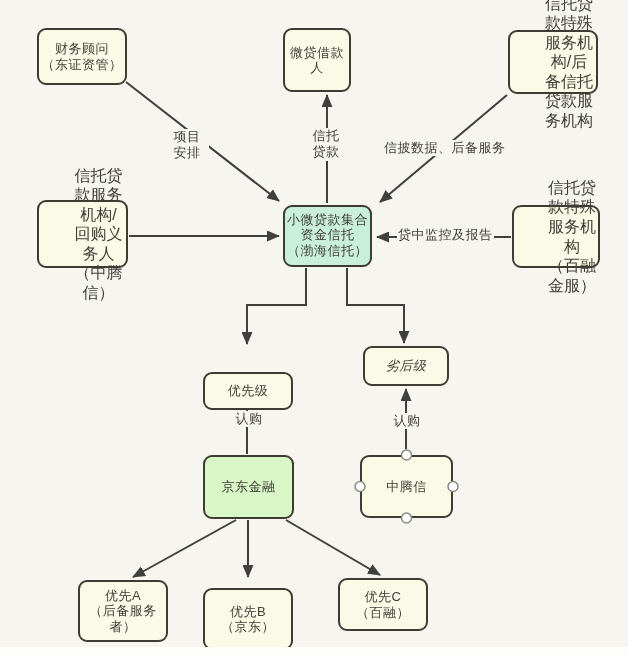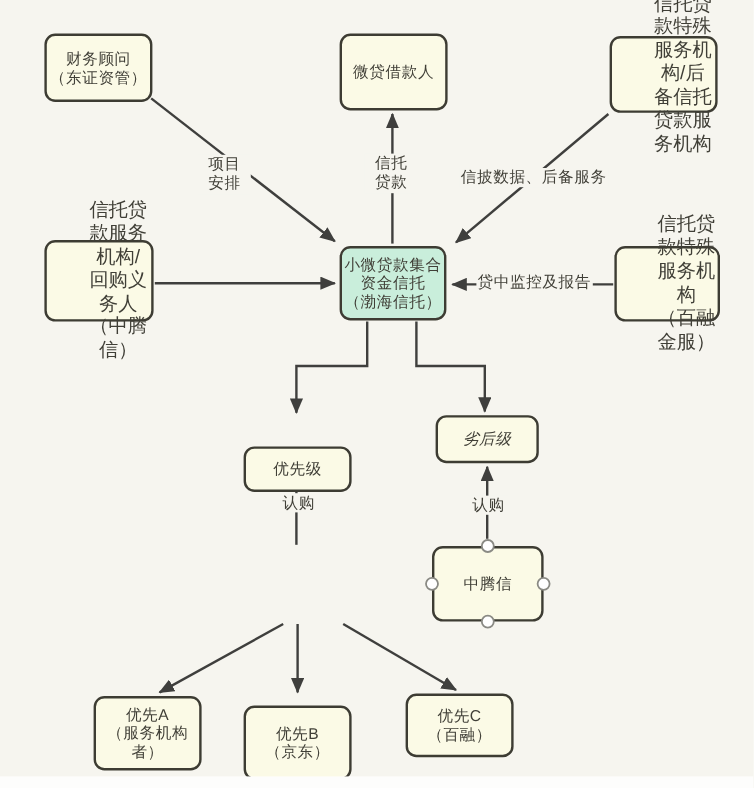--- a/index.html
+++ b/index.html
@@ -65,49 +65,50 @@
       <path d="M406,449 L406,389" marker-end="url(#arrow)"></path>
       <path d="M236,520 L133,577" marker-end="url(#arrow)"></path>
       <path d="M248,520 L248,577" marker-end="url(#arrow)"></path>
       <path d="M286,520 L380,575" marker-end="url(#arrow)"></path>
     </g>
   </svg>
 
   <div class="node" style="left:37px;top:28px;width:90px;height:57px;text-align:center;">财务顾问
 （东证资管）</div>
 
-  <div class="node" style="left:283px;top:28px;width:90px;height:64px;">微贷借款人</div>
+  <div class="node" style="left:283px;top:28px;width:68px;height:64px;">微贷借款人</div>
 
   <div class="node small" style="left:508px;top:30px;width:90px;height:64px;">信托贷款特殊
 服务机构/后
 备信托贷款服
 务机构</div>
 
   <div class="node small" style="left:37px;top:200px;width:91px;height:68px;">信托贷款服务
 机构/
 回购义务人
 （中腾信）</div>
 
-  <div class="node mint" style="left:283px;top:205px;width:89px;height:62px;">小微贷款集合
+  <div class="node mint" style="left:283px;top:205px;width:89px;height:62px;font-family:Liberation Mono, monospace;">小微贷款集合
 资金信托
 （渤海信托）</div>
 
   <div class="node small" style="left:512px;top:205px;width:88px;height:63px;">信托贷款特殊
 服务机构
 （百融金服）</div>
 
   <div class="node" style="left:203px;top:347px;width:90px;height:38px;margin-top:25px;">优先级</div>
 
   <div class="node" style="left:363px;top:346px;width:86px;height:40px;font-style:italic;">劣后级</div>
 
+  <div class="node green" style="left:203px;top:455px;width:91px;height:64px;">京东金融</div>
 
   <div class="node" style="left:360px;top:455px;width:93px;height:63px;">中腾信</div>
 
   <div class="node" style="left:78px;top:580px;width:90px;height:62px;">优先A
-（服务机构
+（后备服务
 者）</div>
 
   <div class="node" style="left:203px;top:588px;width:90px;height:62px;">优先B
 （京东）</div>
 
   <div class="node" style="left:338px;top:578px;width:90px;height:53px;">优先C
 （百融）</div>
 
   <svg class="edges" width="628" height="657" viewBox="0 0 628 657">
     <g fill="#ffffff" stroke="#8a8a84" stroke-width="1.5">

